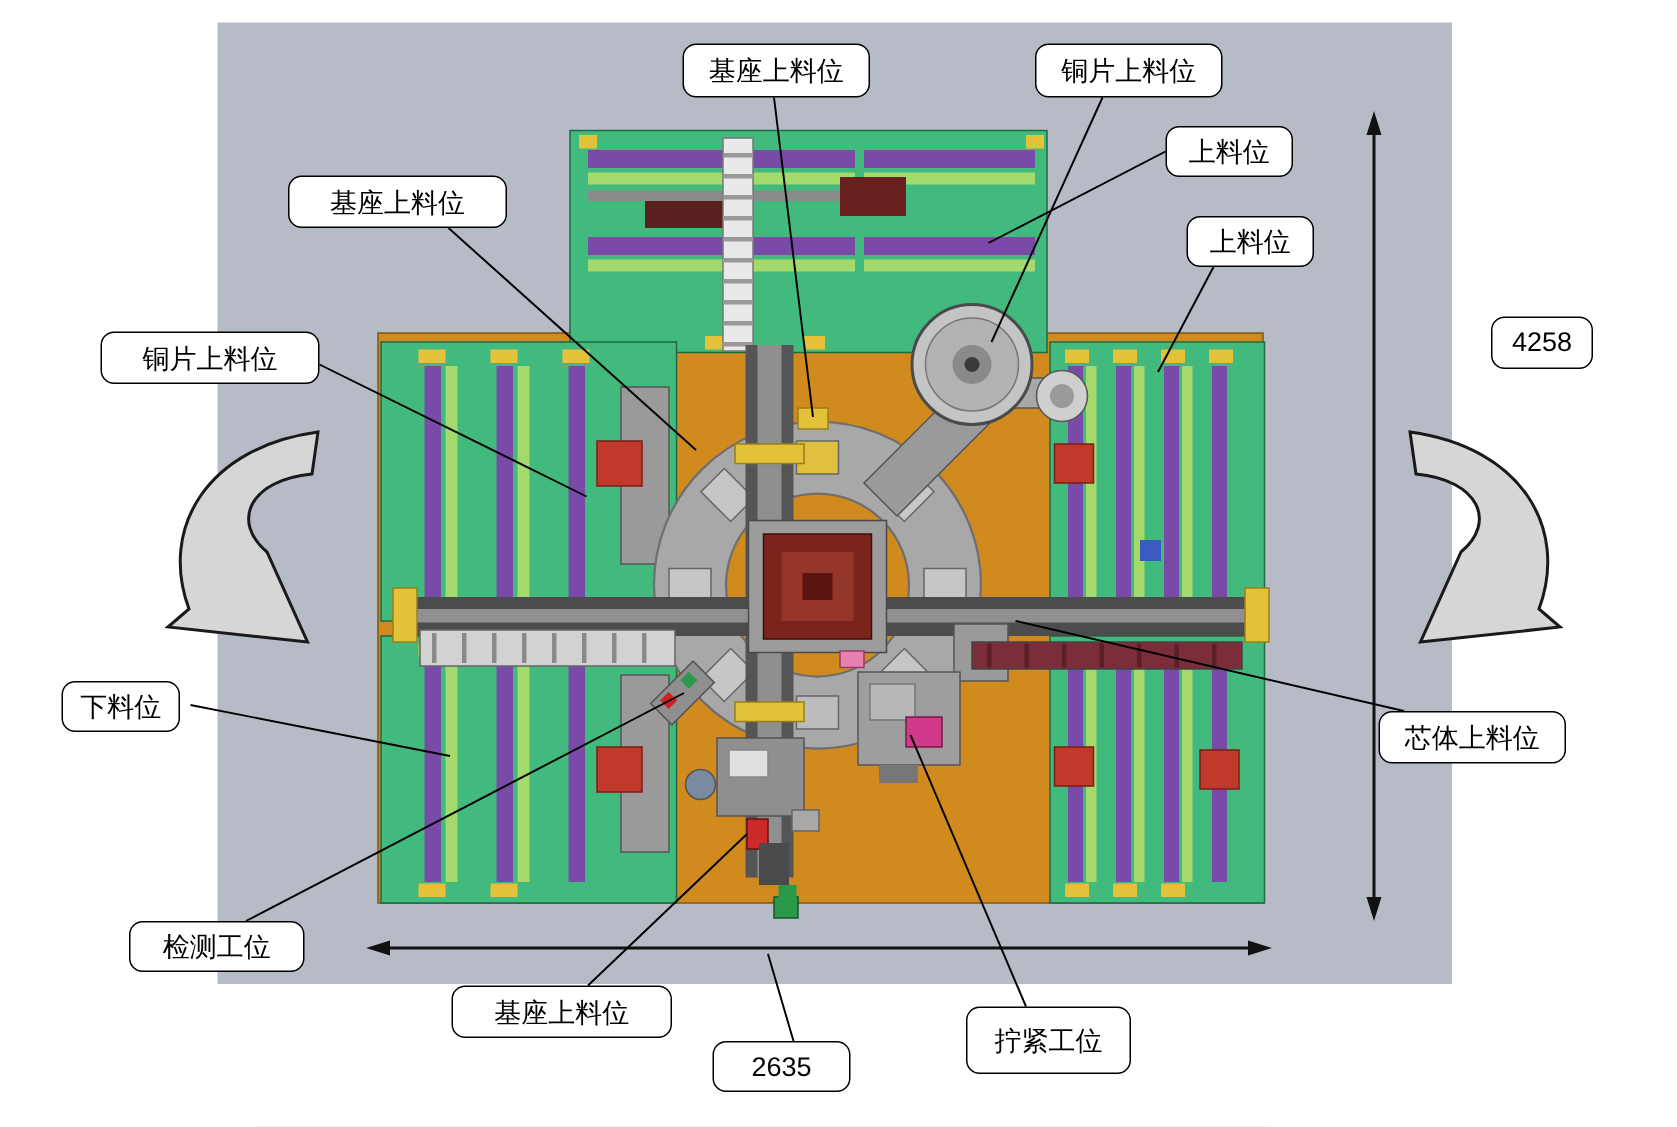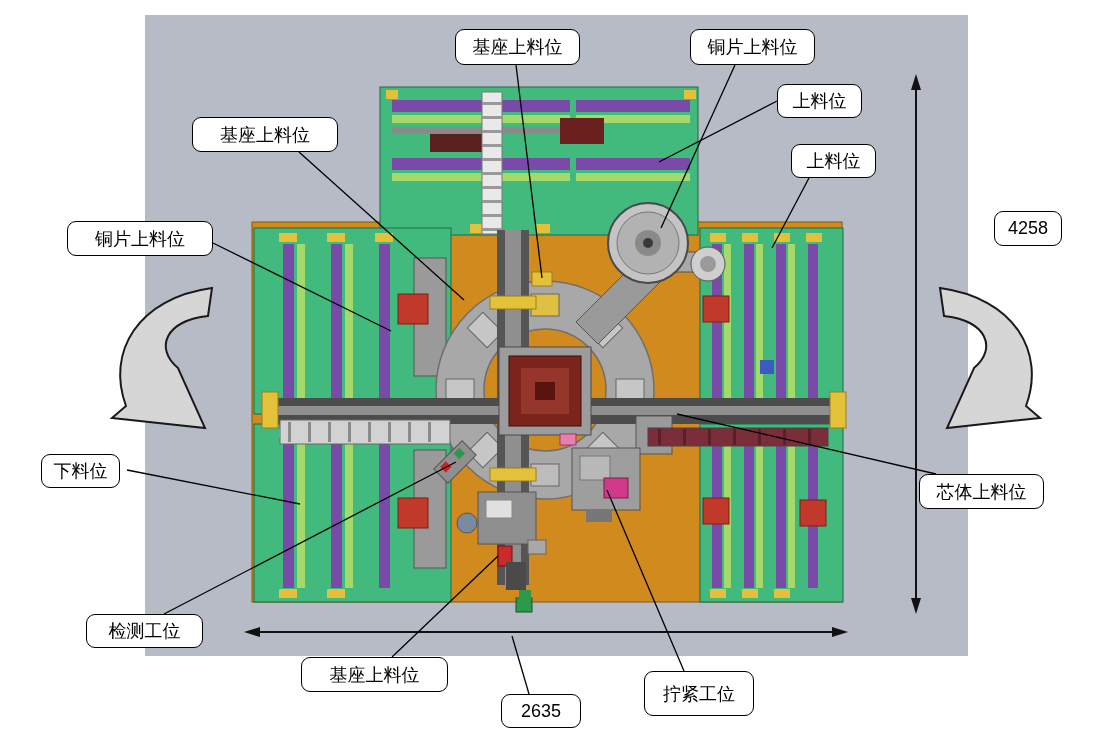--- a/index.html
+++ b/index.html
@@ -262,18 +262,18 @@
 
   <div class="callout" style="left:690px;top:29px;width:125px;height:36px">铜片上料位</div>
   <div class="callout" style="left:455px;top:29px;width:125px;height:36px">基座上料位</div>
   <div class="callout" style="left:777px;top:84px;width:85px;height:34px">上料位</div>
   <div class="callout" style="left:791px;top:144px;width:85px;height:34px">上料位</div>
   <div class="callout" style="left:192px;top:117px;width:146px;height:35px">基座上料位</div>
   <div class="callout" style="left:67px;top:221px;width:146px;height:35px">铜片上料位</div>
   <div class="callout" style="left:41px;top:454px;width:79px;height:34px">下料位</div>
   <div class="callout" style="left:86px;top:614px;width:117px;height:34px">检测工位</div>
   <div class="callout" style="left:301px;top:657px;width:147px;height:35px">基座上料位</div>
-  <div class="callout" style="left:501px;top:694px;width:80px;height:34px">2635</div>
+  <div class="callout" style="left:475px;top:694px;width:92px;height:34px">2635</div>
   <div class="callout" style="left:644px;top:671px;width:110px;height:45px">拧紧工位</div>
   <div class="callout" style="left:919px;top:474px;width:125px;height:35px">芯体上料位</div>
   <div class="callout" style="left:994px;top:211px;width:68px;height:35px">4258</div>
 
 </div>
 
 </body></html>

